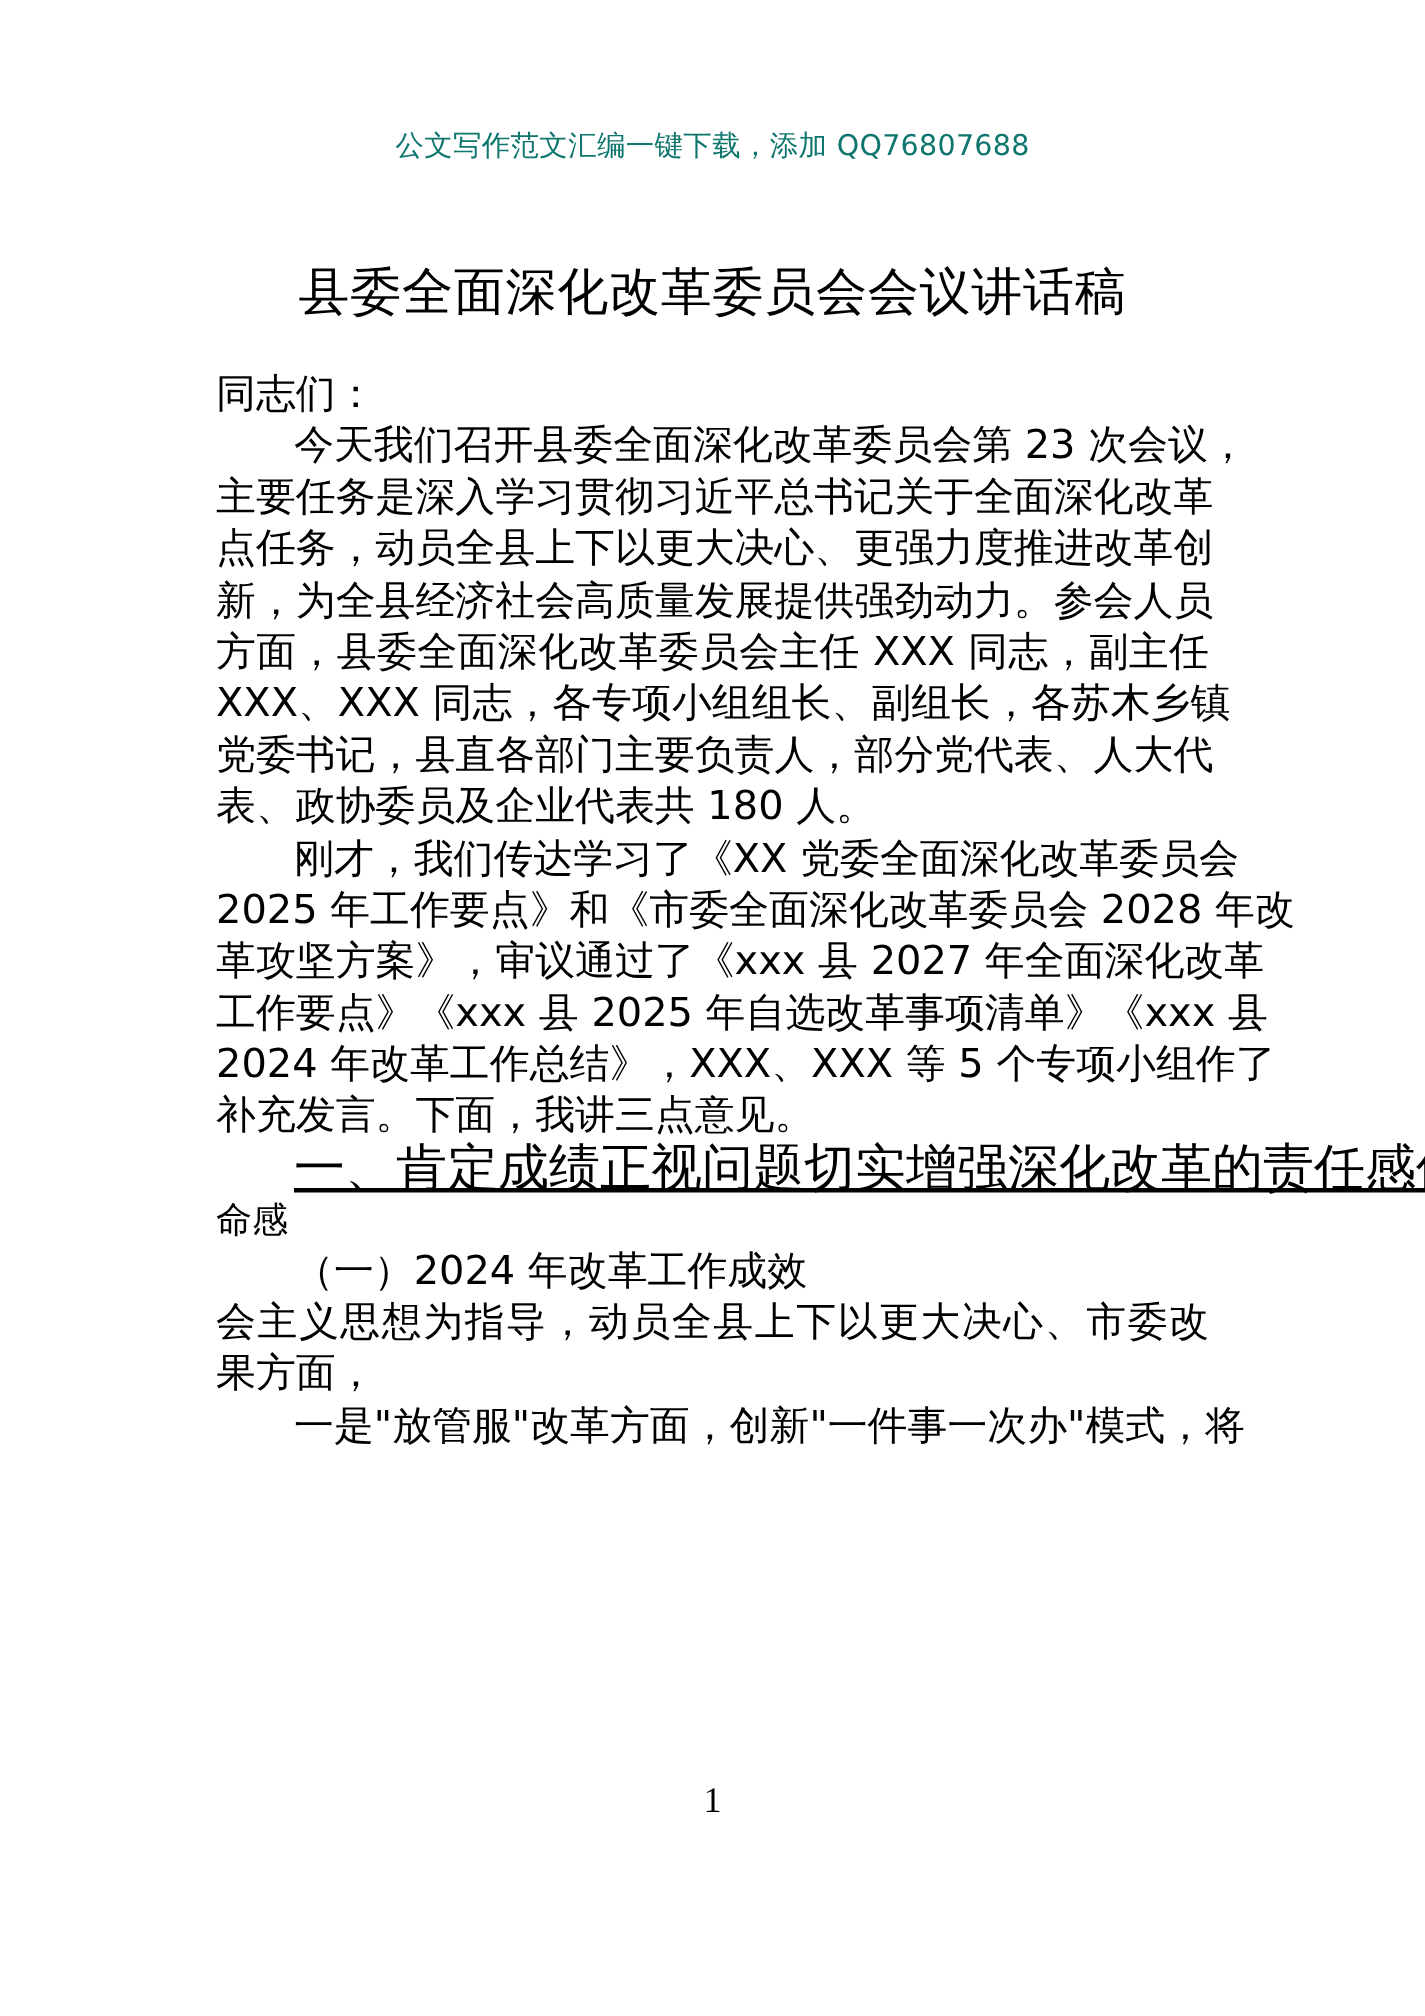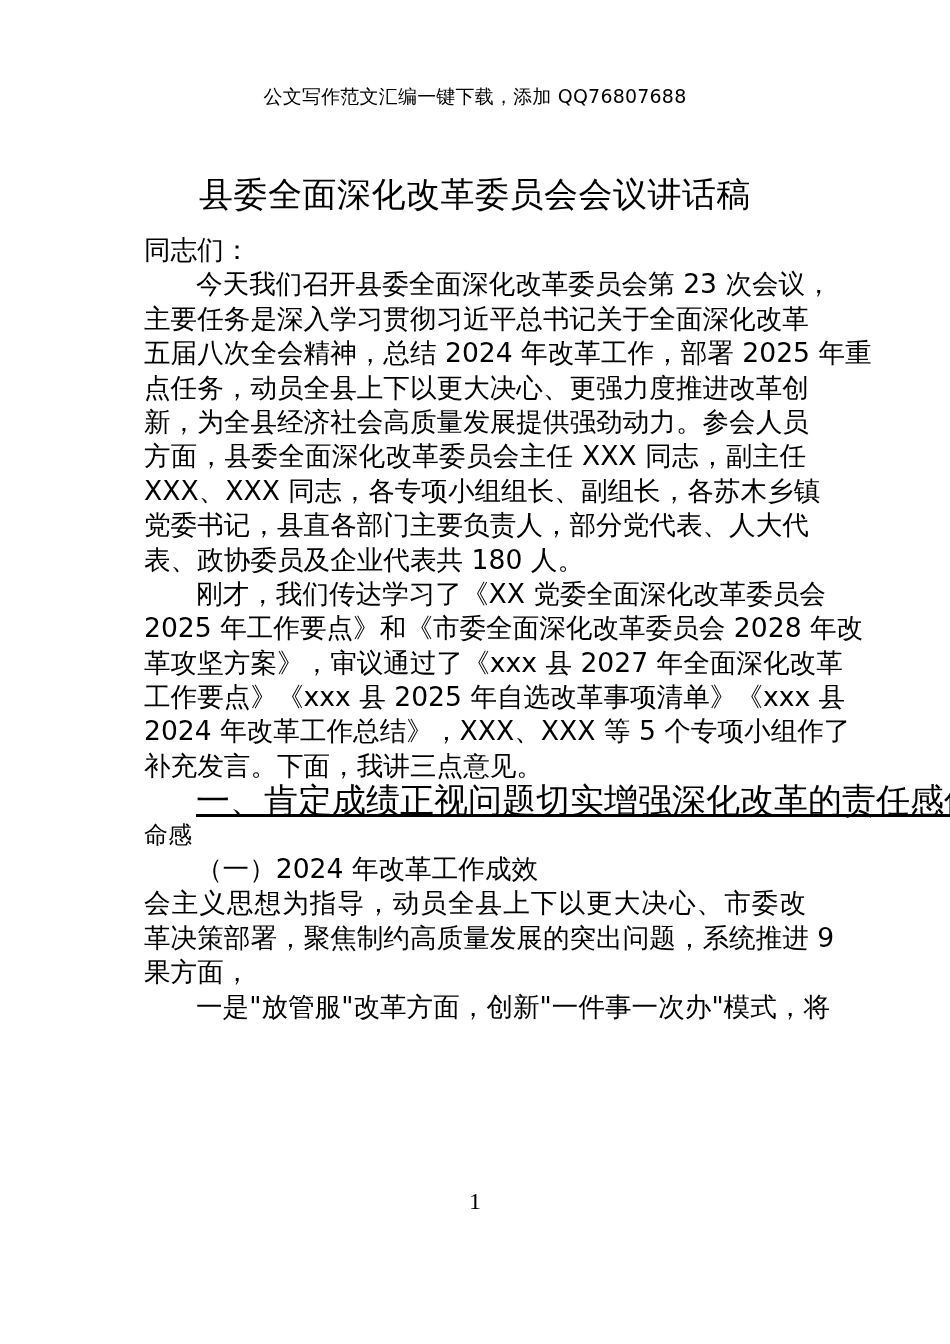--- a/index.html
+++ b/index.html
@@ -1,22 +1,22 @@
 <!DOCTYPE html>
 <html><head>
 <meta charset="utf-8">
 <style>
   html, body { margin:0; padding:0; background:#ffffff; }
   body { width:950px; height:1344px; position:relative; overflow:hidden;
          font-family:"DejaVu Sans", "Liberation Sans", sans-serif; color:#000; }
   .banner { position:absolute; left:0; width:950px; top:84px; text-align:center;
-            font-size:19px; color:#000000; letter-spacing:0.2px; }
+            font-size:19px; color:#0f766e; letter-spacing:0.2px; }
   .title { position:absolute; left:0; width:950px; top:172px; text-align:center;
            font-size:34px; letter-spacing:0.5px; }
-  .body-text { position:absolute; left:144px; width:662px; top:233px; }
+  .body-text { position:absolute; left:144px; width:662px; top:246px; }
   .line { font-size:26.6px; line-height:34.4px; height:34.4px; white-space:nowrap;
           overflow:visible; text-align:justify; text-align-last:justify; }
   .line.last { text-align-last:left; }
   .line.indent { padding-left:52px; }
   .line.salutation { text-align-last:left; }
   .line.sub { padding-left:52px; text-align-last:left; }
   .line.heading-cont { font-size:24px; text-align-last:left; }
   .line.heading { font-size:34px; padding-left:52px;text-decoration:underline; }
   .page-num { position:absolute; left:0; width:950px; top:1188px; text-align:center;
               font-family:"Liberation Serif", serif; font-size:24px; }
@@ -25,35 +25,33 @@
 <body>
 
 <div class="banner">公文写作范文汇编一键下载，添加 QQ76807688</div>
 
 <div class="title">县委全面深化改革委员会会议讲话稿</div>
 
 <div class="body-text">
   <div class="line salutation">同志们：</div>
   <div class="line indent">今天我们召开县委全面深化改革委员会第 23 次会议，</div>
   <div class="line">主要任务是深入学习贯彻习近平总书记关于全面深化改革</div>
-  <div class="line">五届八次全会精神，总结 2024 年改革工作，部署 2025 年重</div>
   <div class="line">点任务，动员全县上下以更大决心、更强力度推进改革创</div>
   <div class="line">新，为全县经济社会高质量发展提供强劲动力。参会人员</div>
   <div class="line">方面，县委全面深化改革委员会主任 XXX 同志，副主任</div>
   <div class="line">XXX、XXX 同志，各专项小组组长、副组长，各苏木乡镇</div>
   <div class="line">党委书记，县直各部门主要负责人，部分党代表、人大代</div>
   <div class="line last">表、政协委员及企业代表共 180 人。</div>
   <div class="line indent">刚才，我们传达学习了《XX 党委全面深化改革委员会</div>
   <div class="line">2025 年工作要点》和《市委全面深化改革委员会 2028 年改</div>
   <div class="line">革攻坚方案》，审议通过了《xxx 县 2027 年全面深化改革</div>
   <div class="line">工作要点》《xxx 县 2025 年自选改革事项清单》《xxx 县</div>
   <div class="line">2024 年改革工作总结》，XXX、XXX 等 5 个专项小组作了</div>
   <div class="line last">补充发言。下面，我讲三点意见。</div>
   <div class="line heading">一、肯定成绩正视问题切实增强深化改革的责任感使</div>
   <div class="line heading-cont">命感</div>
   <div class="line sub">（一）2024 年改革工作成效</div>
   <div class="line">会主义思想为指导，动员全县上下以更大决心、市委改</div>
-  <div class="line">革决策部署，聚焦制约高质量发展的突出问题，系统推进 9</div>
   <div class="line last">果方面，</div>
   <div class="line indent">一是"放管服"改革方面，创新"一件事一次办"模式，将</div>
 </div>
 
 <div class="page-num">1</div>
 
 </body></html>

